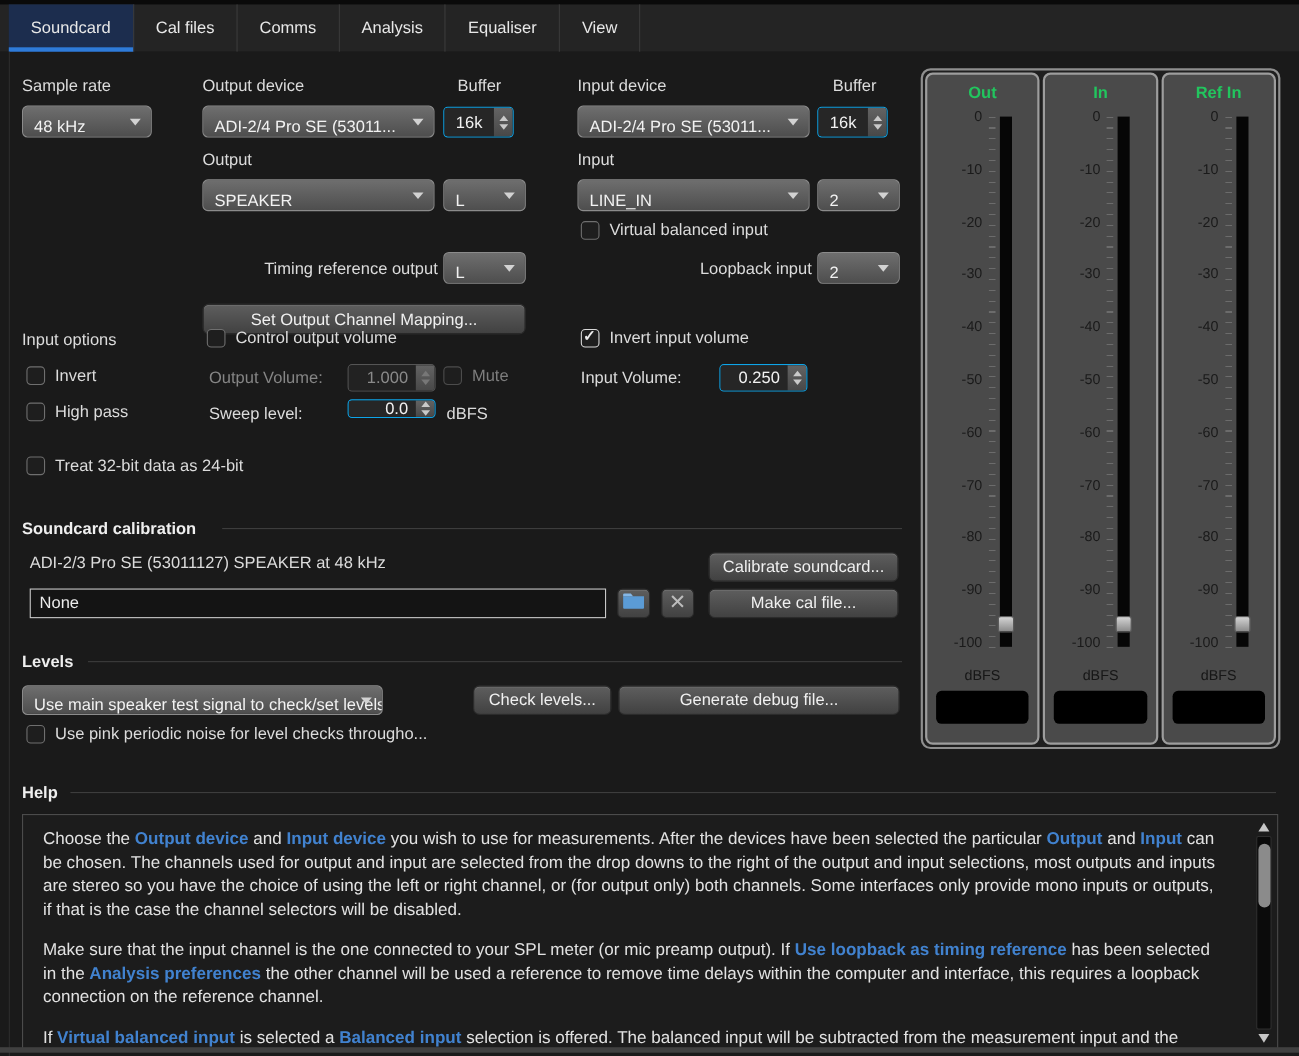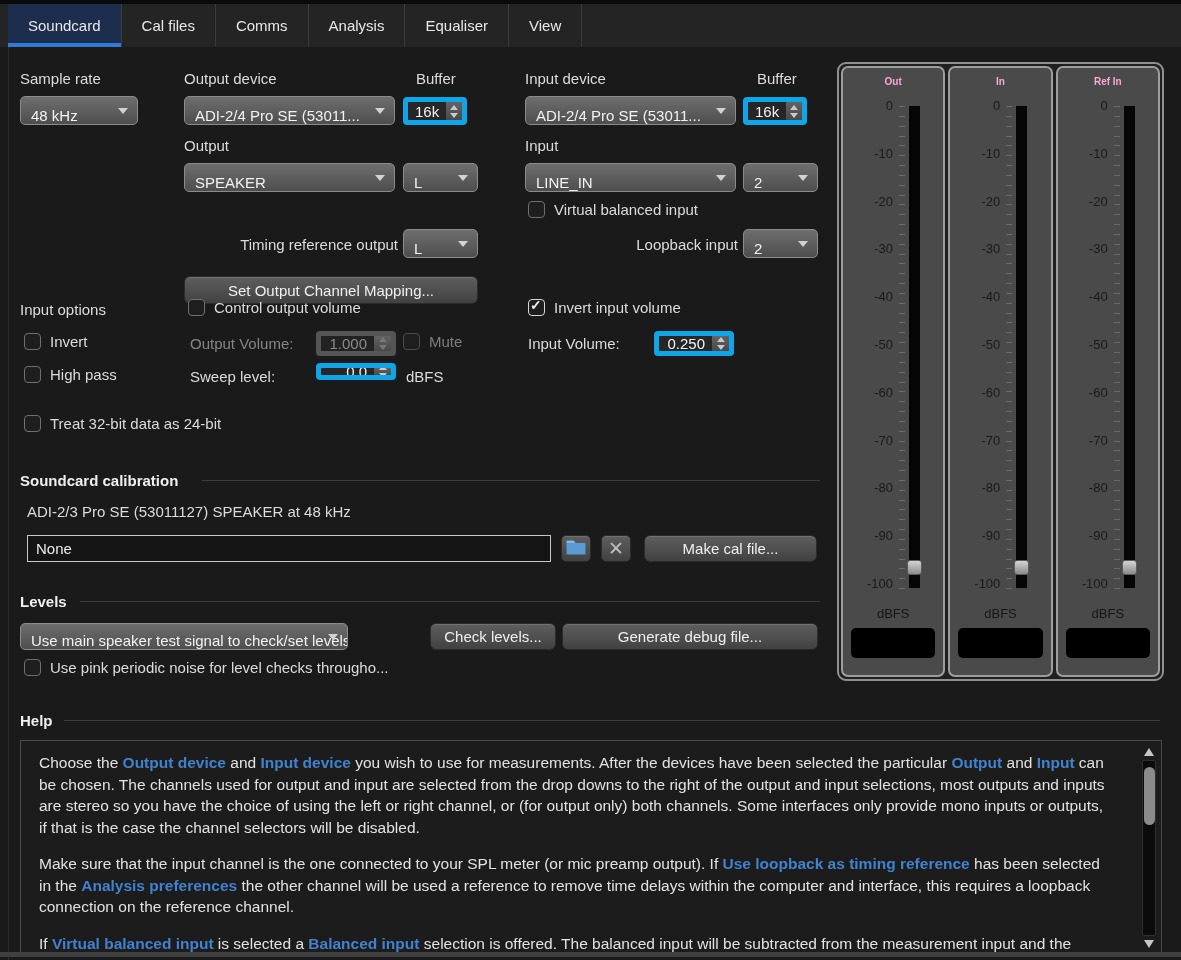--- a/index.html
+++ b/index.html
@@ -29,21 +29,21 @@
        white-space:nowrap;overflow:hidden;}
   .sel .caret{position:absolute;right:9px;top:50%;transform:translateY(-50%);
        width:0;height:0;border-left:5px solid transparent;border-right:5px solid transparent;
        border-top:6px solid #d2d2d2;}
 
   .btn{position:absolute;border-radius:6px;border:1px solid #2b2b2b;
        background:linear-gradient(#5e5e5e,#414141);color:#f0f0f0;font-size:15px;
        display:flex;align-items:center;justify-content:center;box-sizing:border-box;
        white-space:nowrap;box-shadow:inset 0 1px 0 rgba(255,255,255,.12);}
 
-  .spin{position:absolute;border:5px solid #0ea5e9;border-radius:4px;display:flex;
+  .spin{position:absolute;border:1px solid #0ea5e9;border-radius:4px;display:flex;
        box-sizing:border-box;overflow:hidden;}
   .spin .val{flex:1;background:#262626;color:#f2f2f2;display:flex;align-items:center;
        justify-content:flex-end;padding:0 7px;font-size:15px;}
   .spin .val.center{justify-content:center;}
   .spin .arrows{width:17px;background:linear-gradient(#636363,#484848);display:flex;
        flex-direction:column;align-items:center;justify-content:center;gap:3px;}
   .tu{width:0;height:0;border-left:4px solid transparent;border-right:4px solid transparent;
        border-bottom:5px solid #c9c9c9;}
   .td{width:0;height:0;border-left:4px solid transparent;border-right:4px solid transparent;
        border-top:5px solid #c9c9c9;}
@@ -83,21 +83,21 @@
        border-right:5px solid transparent;border-bottom:8px solid #c6c6c6;}
   .sb-down{position:absolute;bottom:3px;left:3px;width:0;height:0;border-left:5px solid transparent;
        border-right:5px solid transparent;border-top:8px solid #c6c6c6;}
 
   
   .meters{position:absolute;left:837px;top:62px;width:327px;height:619px;
        border:2px solid #8f8f8f;border-radius:9px;background:#1f1f1f;display:flex;gap:3px;
        padding:2px;box-sizing:border-box;}
   .meter{flex:1;background:#4a4a4a;border:2px solid #9d9d9d;border-radius:7px;
        position:relative;box-sizing:border-box;}
-  .meter-title{text-align:center;margin-top:8px;font-weight:bold;font-size:10px;color:#f9a8d4;}
+  .meter-title{text-align:center;margin-top:8px;font-weight:bold;font-size:15px;color:#22c55e;}
   .meter-scale{position:absolute;left:2px;top:31px;width:48px;height:492px;display:flex;
        flex-direction:column;justify-content:space-between;}
   .meter-scale .tick{text-align:right;color:#1a1a1a;font-size:13px;height:14px;line-height:14px;}
   .meter-minorticks{position:absolute;left:56px;top:38px;width:6px;height:492px;
        background:repeating-linear-gradient(to bottom,rgba(170,170,170,.35) 0 1px,transparent 1px 9.84px);}
   .meter-bar{position:absolute;left:66px;top:38px;width:11px;height:482px;background:#060606;}
   .meter-thumb{position:absolute;left:64px;width:15px;height:15px;
        background:linear-gradient(#d4d4d4,#8a8a8a);border:1px solid #5c5c5c;border-radius:3px;
        box-sizing:border-box;}
   .meter-unit{position:absolute;left:0;right:0;top:538px;text-align:center;font-size:13px;color:#161616;}
@@ -256,20 +256,21 @@
   <div class="lbl" style="left:406px;top:368px">dBFS</div>
 
   <div class="cb" style="left:24px;top:415px">
       <span class="box"></span>
       <span>Treat 32-bit data as 24-bit</span>
     </div>
 
   <div class="lbl bold" style="left:20px;top:472px">Soundcard calibration</div>
   <div class="rule" style="left:202px;top:480px;width:618px"></div>
   <div class="lbl" style="left:27px;top:503px">ADI-2/3 Pro SE (53011127) SPEAKER at 48 kHz</div>
+  <div class="btn" style="left:644px;top:502px;width:173px;height:27px">Calibrate soundcard...</div>
   <div class="field" style="left:27px;top:535px;width:524px;height:27px">
       <span>None</span>
     </div>
   <div class="btn icon-btn" style="left:561px;top:535px;width:30px;height:27px">
     <span><svg width="20" height="15" viewBox="0 0 20 15">
           <path d="M0.5 3 h19 v10.5 a1 1 0 0 1 -1 1 h-17 a1 1 0 0 1 -1 -1 z" fill="#5b9bd5"></path>
           <path d="M0.5 1.5 a1 1 0 0 1 1-1 h6 l2 2.5 h-9z" fill="#85b7e6"></path>
         </svg></span>
   </div>
   <div class="btn icon-btn" style="left:601px;top:535px;width:30px;height:27px">

